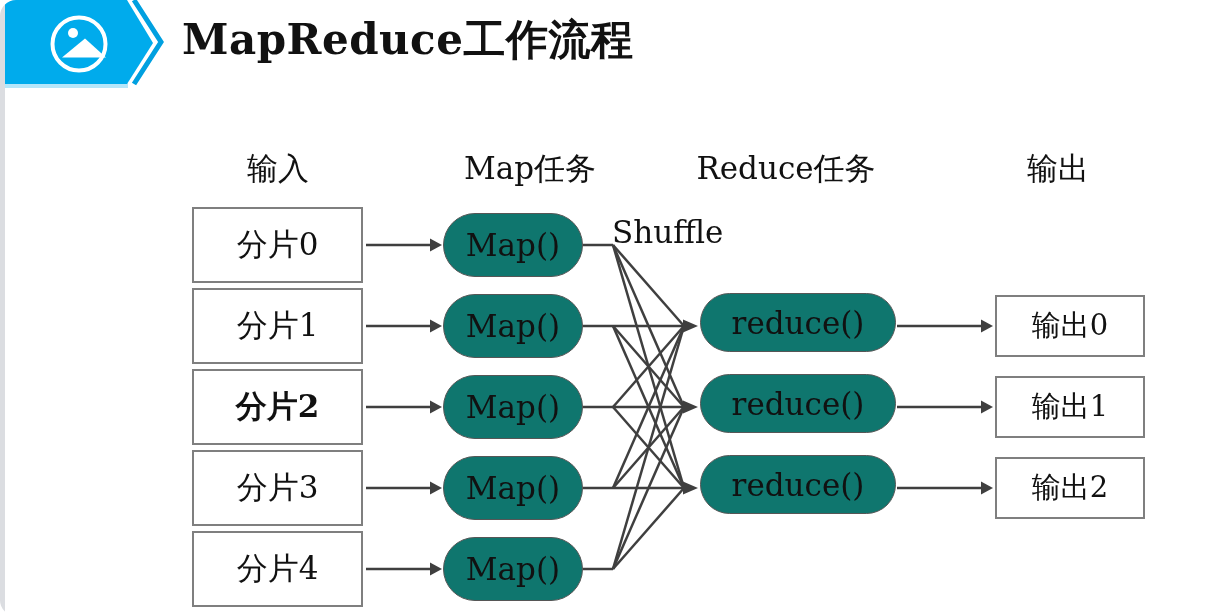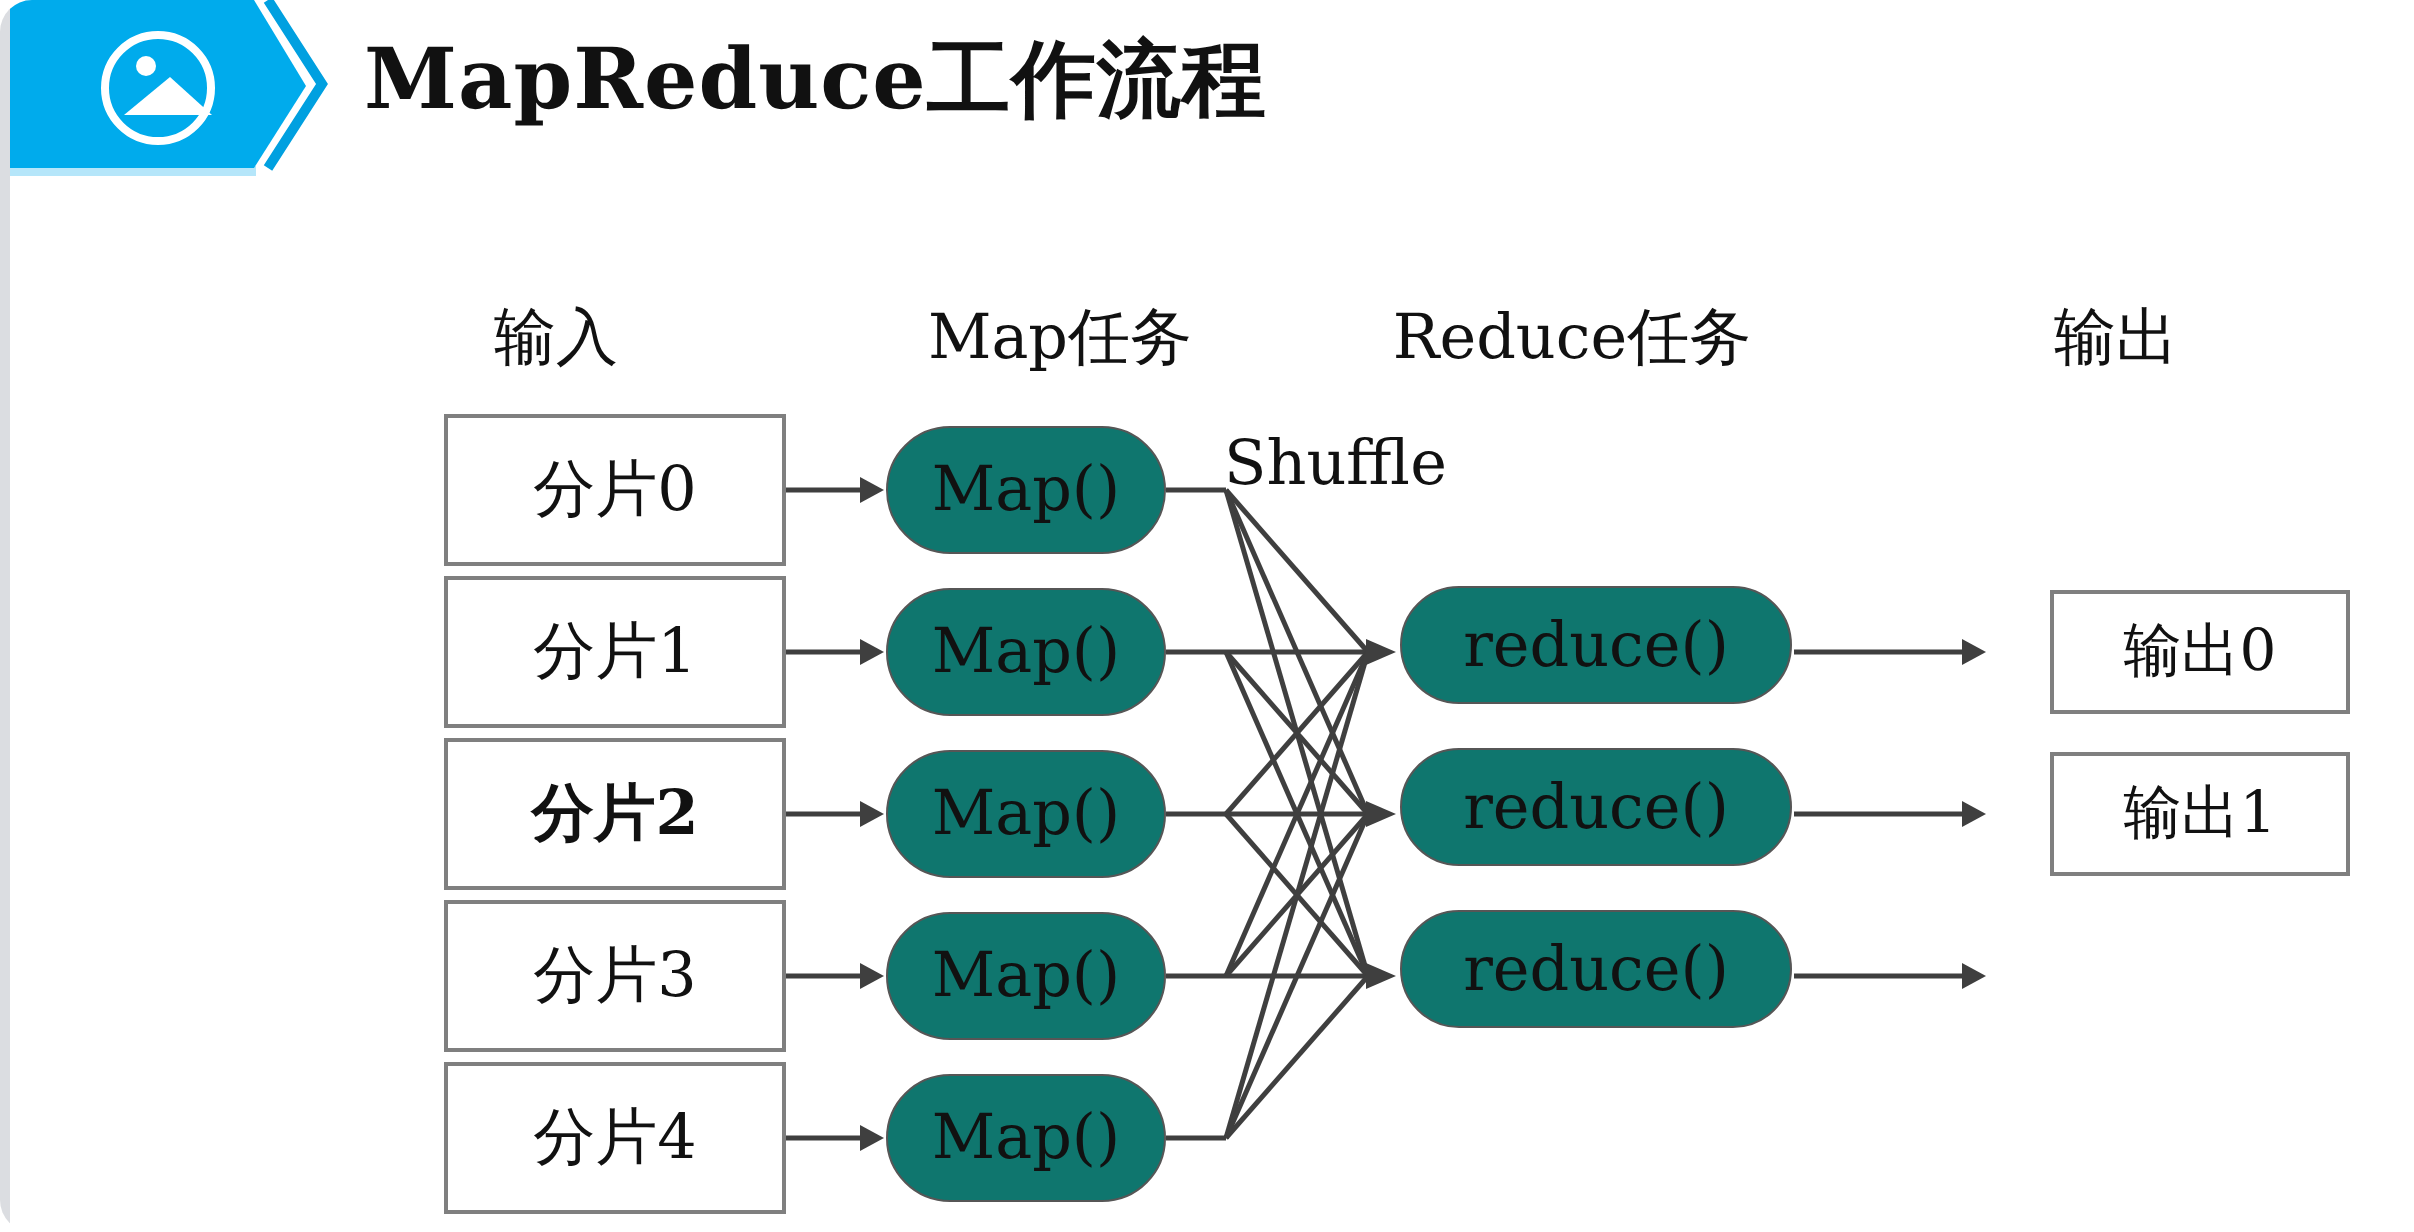--- a/index.html
+++ b/index.html
@@ -11,21 +11,21 @@
   .banner-svg{position:absolute;left:0;top:0;}
   .page-title{
     position:absolute;left:182px;top:12px;font-size:42px;font-weight:600;
     letter-spacing:0.5px;white-space:nowrap;
   }
   .col-header{
     position:absolute;top:148px;width:300px;text-align:center;font-size:31px;white-space:nowrap;
   }
   .rect-node{
     position:absolute;box-sizing:border-box;background:#fff;border:2px solid #7f7f7f;
-    display:flex;align-items:center;justify-content:center;font-size:31px;margin-left:30px;
+    display:flex;align-items:center;justify-content:center;font-size:31px;
   }
   .in-node{left:192px;width:171px;height:76px;}
   .out-node{left:995px;width:150px;height:62px;font-size:29px;}
   .oval-node{
     position:absolute;box-sizing:border-box;background:#0f766e;border:1.5px solid #565656;
     display:flex;align-items:center;justify-content:center;font-size:31px;
   }
   .map-node{left:443px;width:140px;height:64px;border-radius:32px;}
   .red-node{left:700px;width:196px;height:59px;border-radius:34px;}
   .shuffle-label{
@@ -120,14 +120,15 @@
   <div class="oval-node map-node" style="top:537px;">Map()</div>
 
   <div class="shuffle-label">Shuffle</div>
 
   <div class="oval-node red-node" style="top:293px;">reduce()</div>
   <div class="oval-node red-node" style="top:374px;">reduce()</div>
   <div class="oval-node red-node" style="top:455px;">reduce()</div>
 
   <div class="rect-node out-node" style="top:295px;">输出0</div>
   <div class="rect-node out-node" style="top:376px;">输出1</div>
+  <div class="rect-node out-node" style="top:457px;">输出2</div>
 
 </div>
 
 </body></html>

